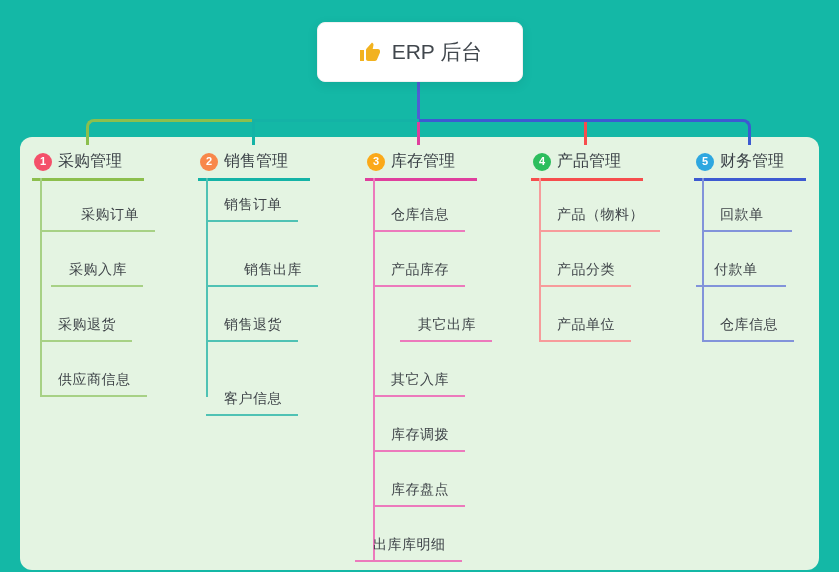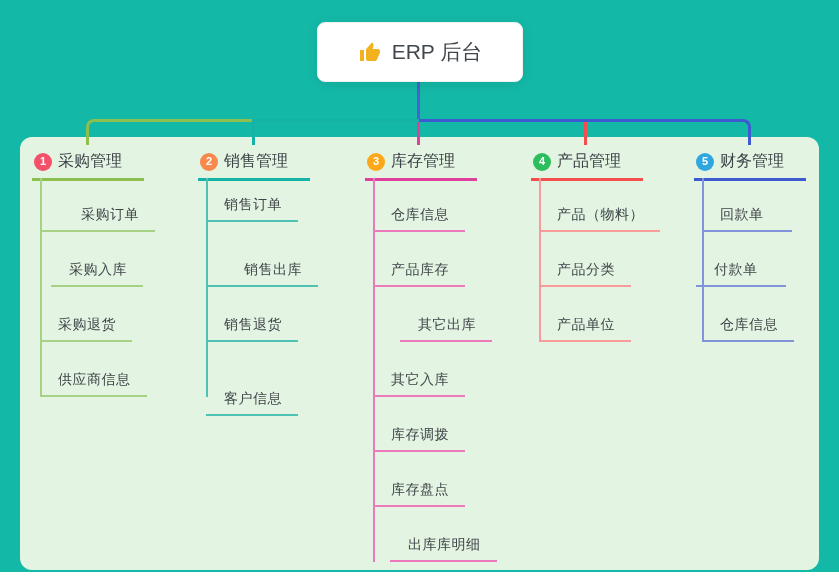--- a/index.html
+++ b/index.html
@@ -82,21 +82,21 @@
         <span class="badge" style="background: rgb(251, 169, 25);">3</span>
         <span>库存管理</span>
       </div>
       <div class="trunk" style="left: 373px; top: 178px; height: 384px; background: rgb(236, 121, 188);"></div>
       <div class="child-row" style="left: 373px; top: 202px; border-bottom: 2px solid rgb(236, 121, 188);">仓库信息</div>
       <div class="child-row" style="left: 373px; top: 257px; border-bottom: 2px solid rgb(236, 121, 188); text-align: center;">产品库存</div>
       <div class="child-row" style="left: 373px; top: 312px; border-bottom: 2px solid rgb(236, 121, 188); margin-left: 27px;">其它出库</div>
       <div class="child-row" style="left: 373px; top: 367px; border-bottom: 2px solid rgb(236, 121, 188);">其它入库</div>
       <div class="child-row" style="left: 373px; top: 422px; border-bottom: 2px solid rgb(236, 121, 188);">库存调拨</div>
       <div class="child-row" style="left: 373px; top: 477px; border-bottom: 2px solid rgb(236, 121, 188);">库存盘点</div>
-      <div class="child-row" style="left: 390px; top: 532px; border-bottom: 2px solid rgb(236, 121, 188);">出库库明细</div>
+      <div class="child-row" style="left: 355px; top: 532px; border-bottom: 2px solid rgb(236, 121, 188);">出库库明细</div>
       <div class="branch-header" style="left: 531px; top: 151px; min-width: 112px; border-bottom: 3px solid rgb(246, 77, 77);">
         <span class="badge" style="background: rgb(44, 190, 93);">4</span>
         <span>产品管理</span>
       </div>
       <div class="trunk" style="left: 539px; top: 178px; height: 164px; background: rgb(247, 155, 155);"></div>
       <div class="child-row" style="left: 539px; top: 202px; border-bottom: 2px solid rgb(247, 155, 155); text-align: right;">产品（物料）</div>
       <div class="child-row" style="left: 539px; top: 257px; border-bottom: 2px solid rgb(247, 155, 155);">产品分类</div>
       <div class="child-row" style="left: 539px; top: 312px; border-bottom: 2px solid rgb(247, 155, 155);">产品单位</div>
       <div class="branch-header" style="left: 694px; top: 151px; min-width: 112px; border-bottom: 3px solid rgb(61, 90, 209);">
         <span class="badge" style="background: rgb(46, 167, 224);">5</span>

